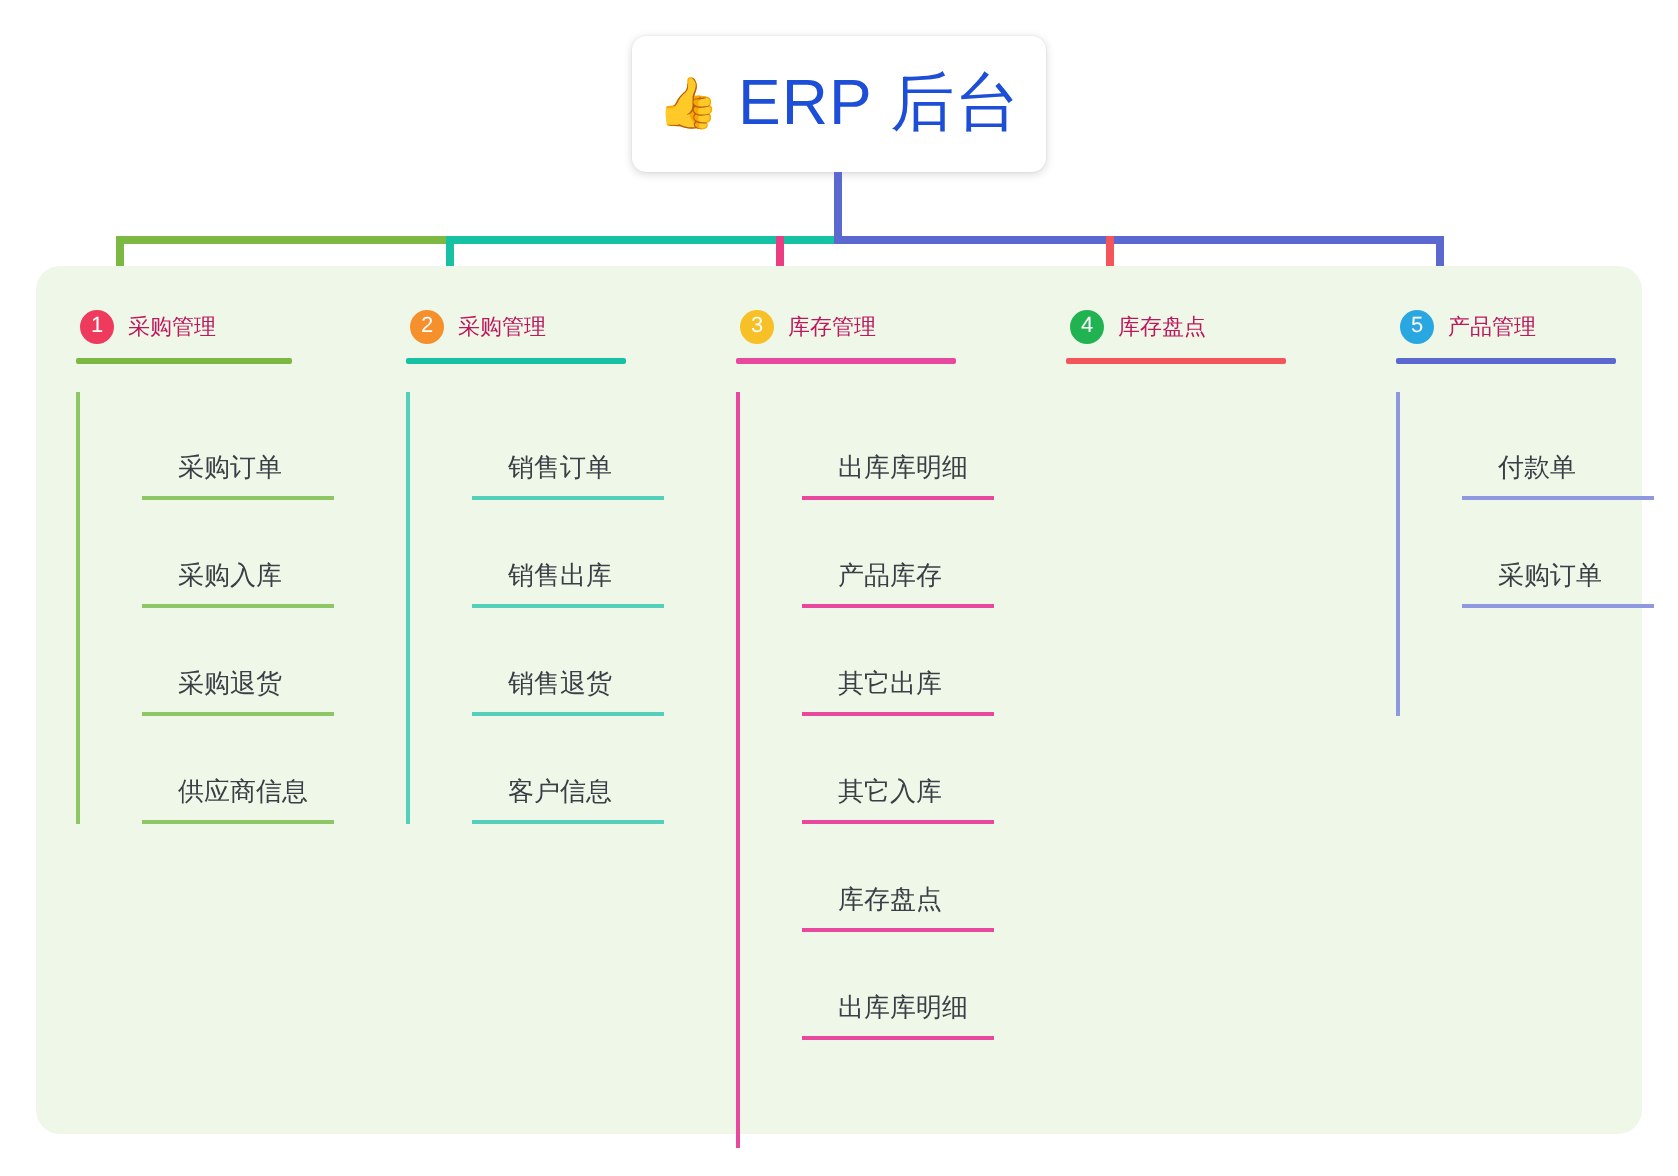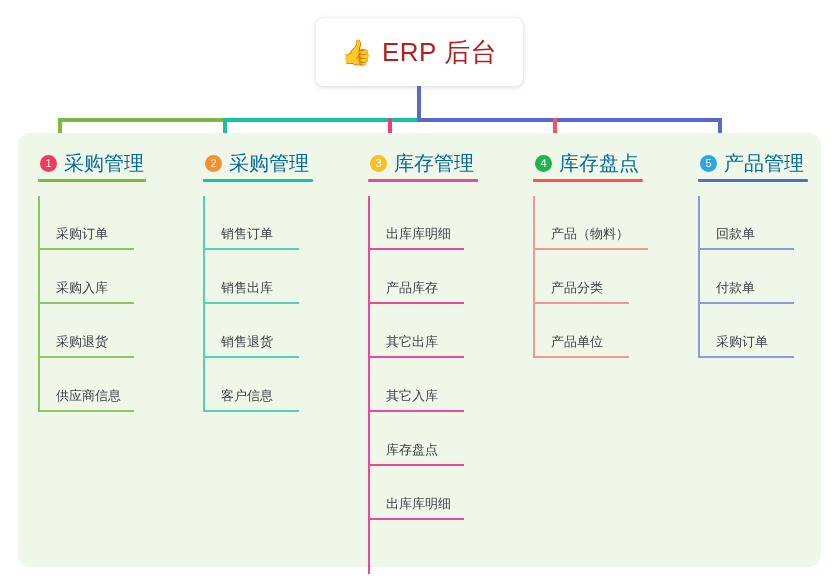--- a/index.html
+++ b/index.html
@@ -17,21 +17,21 @@
     left: 316px; top: 18px;
     width: 207px; height: 68px;
     background: #ffffff;
     border-radius: 7px;
     box-shadow: 0 1px 5px rgba(0,0,0,0.16), 0 0 1px rgba(0,0,0,0.10);
     display: flex; align-items: center; justify-content: center;
     gap: 9px;
   }
   .title-emoji { font-size: 25px; line-height: 1; }
   .title-text {
-    font-size: 26px; color: #b91c1c; letter-spacing: .5px;
+    font-size: 32px; color: #1d4ed8; letter-spacing: .5px;
     white-space: nowrap;
   }
 
   
   .conn { position: absolute; }
   .v { width: 4px; }
   .h { height: 4px; }
 
   
   .panel {
@@ -46,28 +46,28 @@
   .col { position: absolute; top: 0; }
   .col-head {
     display: flex; align-items: center; gap: 7px;
     height: 32px; padding-left: 2px;
   }
   .badge {
     width: 17px; height: 17px; border-radius: 50%;
     color: #ffffff; font-size: 11px; line-height: 17px;
     text-align: center; flex: none; font-weight: normal;
   }
-  .col-title { font-size: 20px; color: #0369a1; white-space: nowrap; }
+  .col-title { font-size: 11px; color: #be185d; white-space: nowrap; }
   .col-rule { height: 3px; border-radius: 1px; }
 
   .items { position: relative; margin-top: 14px; }
   .spine {
     position: absolute; left: 0; top: 0; width: 2px;
   }
-  .item { position: relative; height: 54px; }
+  .item { position: relative; height: 54px; margin-left: 33px; }
   .item-label {
     position: absolute; left: 18px; bottom: 7px;
     font-size: 13px; color: #3a3f45; white-space: nowrap;
   }
   .item-rule {
     position: absolute; left: 0; bottom: 0;
     height: 2px; width: 96px;
   }
 </style>
 </head>
@@ -180,49 +180,30 @@
             <div class="item-rule" style="background: rgb(232, 73, 159);"></div>
           </div>
         </div>
       </div>
       <div class="col" style="left: 533px; top: 147px;">
         <div class="col-head">
           <span class="badge" style="background: rgb(33, 179, 82);">4</span>
           <span class="col-title">库存盘点</span>
         </div>
         <div class="col-rule" style="background: rgb(244, 85, 90); width: 110px;"></div>
-        <div class="items">
-          <div class="spine" style="background: rgb(247, 148, 150); height: 162px;"></div>
-          <div class="item">
-            <span class="item-label">产品（物料）</span>
-            <div class="item-rule" style="background: rgb(247, 148, 150); width: 115px;"></div>
-          </div>
-          <div class="item">
-            <span class="item-label">产品分类</span>
-            <div class="item-rule" style="background: rgb(247, 148, 150);"></div>
-          </div>
-          <div class="item">
-            <span class="item-label">产品单位</span>
-            <div class="item-rule" style="background: rgb(247, 148, 150);"></div>
-          </div>
-        </div>
       </div>
       <div class="col" style="left: 698px; top: 147px;">
         <div class="col-head">
           <span class="badge" style="background: rgb(41, 167, 225);">5</span>
           <span class="col-title">产品管理</span>
         </div>
         <div class="col-rule" style="background: rgb(91, 104, 207); width: 110px;"></div>
         <div class="items">
           <div class="spine" style="background: rgb(142, 153, 224); height: 162px;"></div>
           <div class="item">
-            <span class="item-label">回款单</span>
-            <div class="item-rule" style="background: rgb(142, 153, 224);"></div>
-          </div>
-          <div class="item">
             <span class="item-label">付款单</span>
             <div class="item-rule" style="background: rgb(142, 153, 224);"></div>
           </div>
           <div class="item">
             <span class="item-label">采购订单</span>
             <div class="item-rule" style="background: rgb(142, 153, 224);"></div>
           </div>
         </div>
       </div>
     </div>

